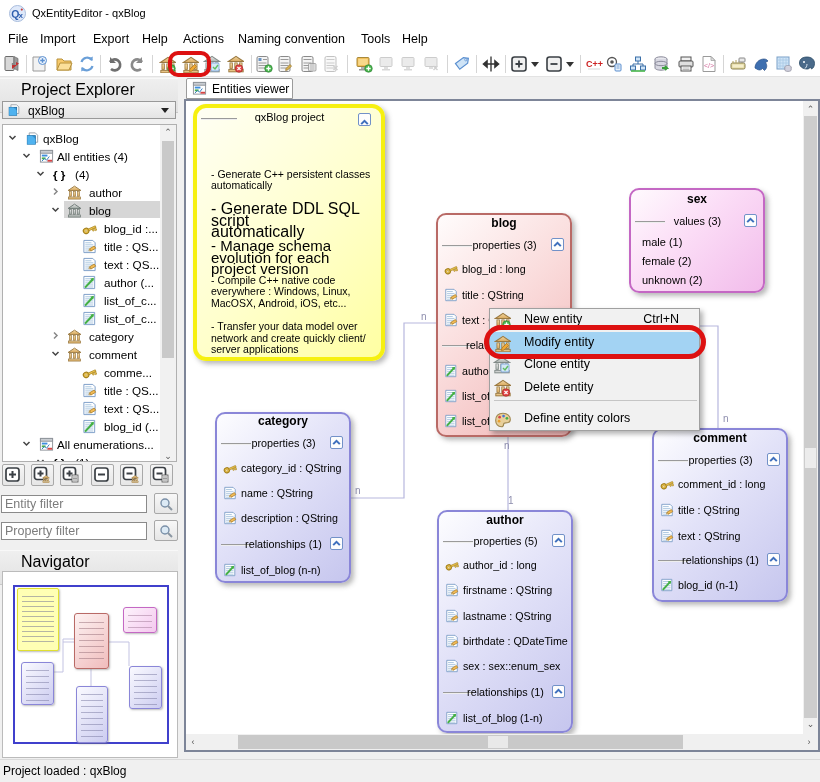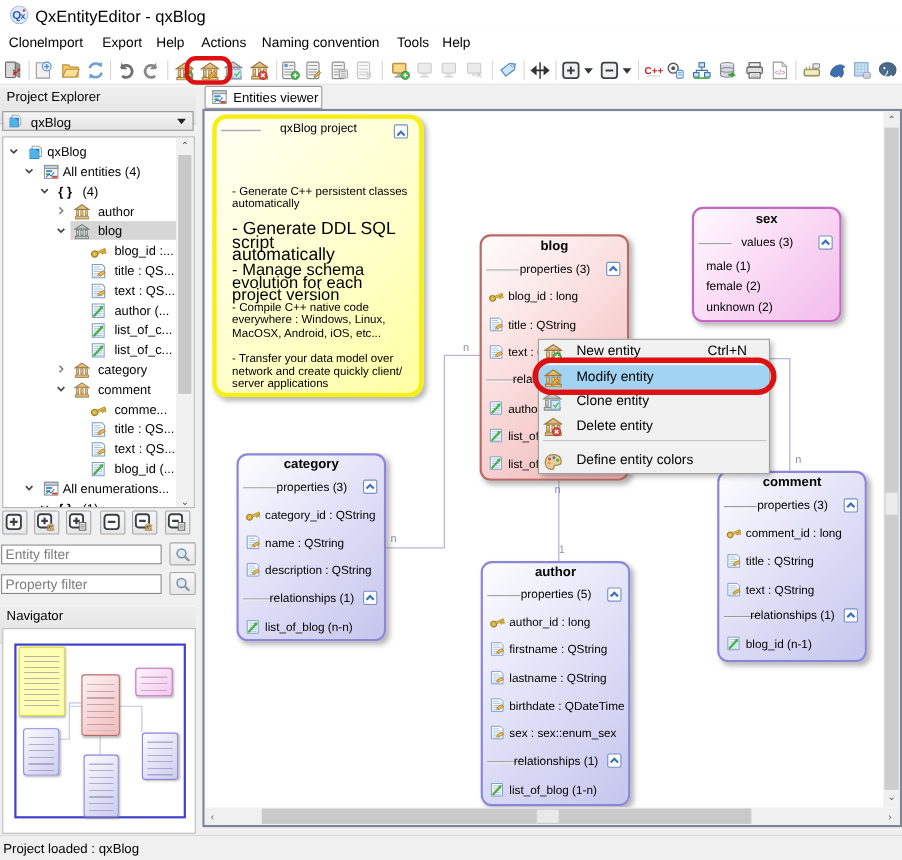--- a/index.html
+++ b/index.html
@@ -5,21 +5,21 @@
 *{margin:0;padding:0;box-sizing:border-box}
 html,body{width:820px;height:782px;overflow:hidden}
 body{position:relative;font-family:"Liberation Sans",sans-serif;background:#f0f0f0;color:#000}
 .abs{position:absolute}
 .tbar{position:absolute;top:0;left:0;width:820px;height:28px;background:#fff}
 .menubar{position:absolute;top:28px;left:0;width:820px;height:23px;background:#fff;font-size:12.5px}
 .menubar span{position:absolute;top:4px}
 .toolbar{position:absolute;top:51px;left:0;width:820px;height:26px;background:#fff;border-bottom:1px solid #e3e3e3}
 .ti{position:absolute;top:4px;width:18px;height:18px}
 .tsep{position:absolute;top:4px;width:1px;height:18px;background:#d5d5d5}
-.hdr{position:absolute;left:0;width:178px;height:35px;background:linear-gradient(#efefef,#e2e2e2);border-top:1px solid #f8f8f8;border-bottom:1px solid #c8c8c8;font-size:12px;padding:2px 0 0 6px}
+.hdr{position:absolute;left:0;width:178px;height:35px;background:linear-gradient(#efefef,#e2e2e2);border-top:1px solid #f8f8f8;border-bottom:1px solid #c8c8c8;font-size:16px;padding:2px 0 0 21px}
 .tree{position:absolute;left:2px;top:124px;width:175px;height:338px;background:#fff;border:1px solid #b0b0b0;overflow:hidden}
 .trow{position:absolute;left:0;height:18px;width:157px;font-size:11.7px;white-space:nowrap}
 .trow .ar{position:absolute;top:3px;font-size:10px;color:#444}
 .trow .ic{position:absolute;top:1px;width:15px;height:15px}
 .trow .tx{position:absolute;top:2px}
 .sbv{position:absolute;background:#f1f1f1}
 .sbth{position:absolute;background:#c9c9c9}
 .sbarrow{position:absolute;color:#555;font-size:9px;text-align:center}
 .pbtn{position:absolute;top:464px;width:23px;height:22px;background:linear-gradient(#f6f6f6,#e6e6e6);border:1px solid #a8a8a8;border-radius:2px}
 .finput{position:absolute;left:1px;width:146px;height:18px;background:#fff;border:1px solid #8a8a8a;font-size:12.5px;color:#7c7c7c;padding:1px 0 0 3px}
@@ -122,25 +122,25 @@
 </defs>
 </svg>
 
 <div class="tbar">
  <svg class="abs" style="left:9px;top:5px" width="17" height="17" viewBox="0 0 17 17">
   <circle cx="8.5" cy="8.5" r="8" fill="#dfe9fa" stroke="#a8bcdc" stroke-width="1"></circle>
   <text x="2.2" y="12.5" font-size="10.5" font-weight="bold" fill="#2f5fae" font-family="Liberation Sans">Q</text>
   <text x="9.6" y="12.5" font-size="8" font-weight="bold" fill="#2f5fae" font-family="Liberation Sans">x</text>
   <circle cx="12.8" cy="4.6" r="1.1" fill="#c23b3b"></circle>
  </svg>
- <div class="abs" style="left:32px;top:7px;font-size:15px">QxEntityEditor - qxBlog</div>
+ <div class="abs" style="left:32px;top:7px;font-size:11px">QxEntityEditor - qxBlog</div>
 </div>
 
 <div class="menubar">
- <span style="left:8px">Clone</span>
+ <span style="left:8px">File</span>
  <span style="left:40px">Import</span>
  <span style="left:93px">Export</span>
  <span style="left:142px">Help</span>
  <span style="left:183px">Actions</span>
  <span style="left:238px">Naming convention</span>
  <span style="left:361px">Tools</span>
  <span style="left:402px">Help</span>
 </div>
 
 <div class="toolbar" id="toolbar">

